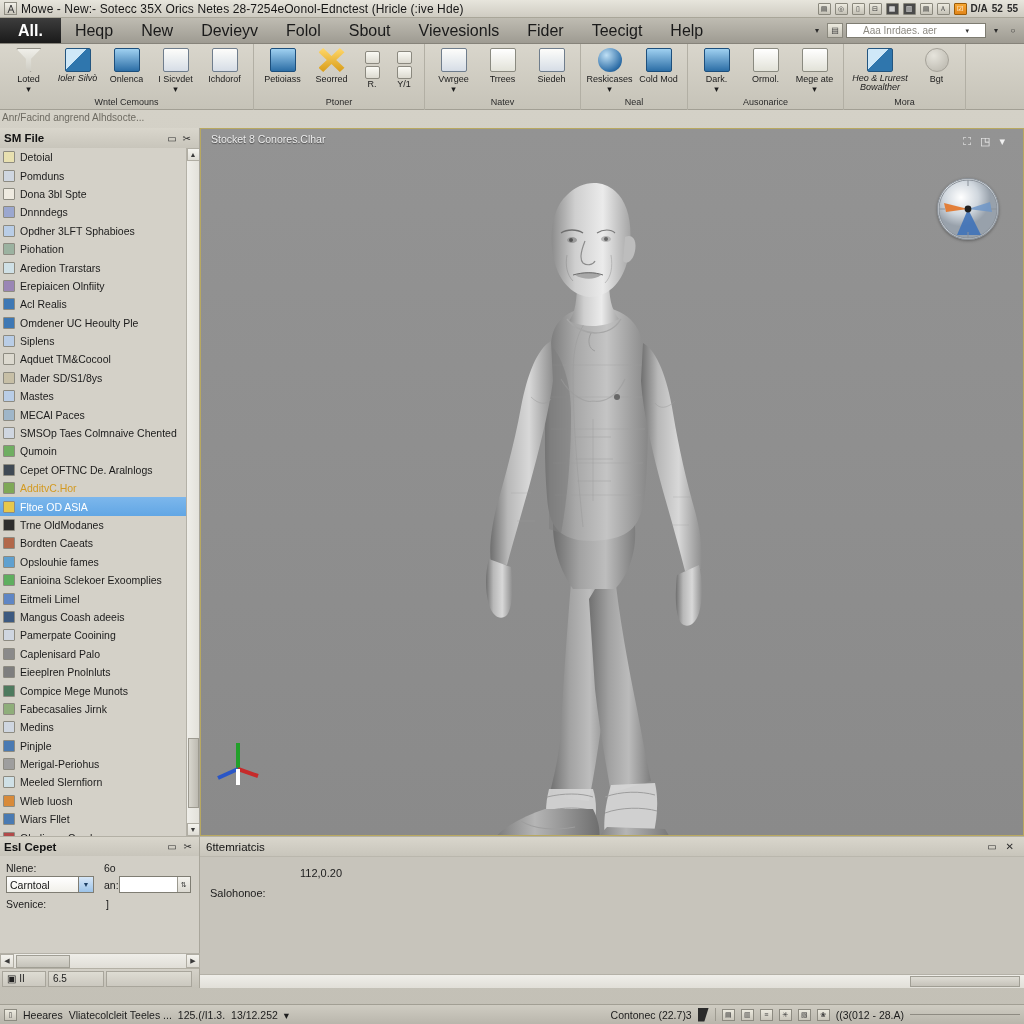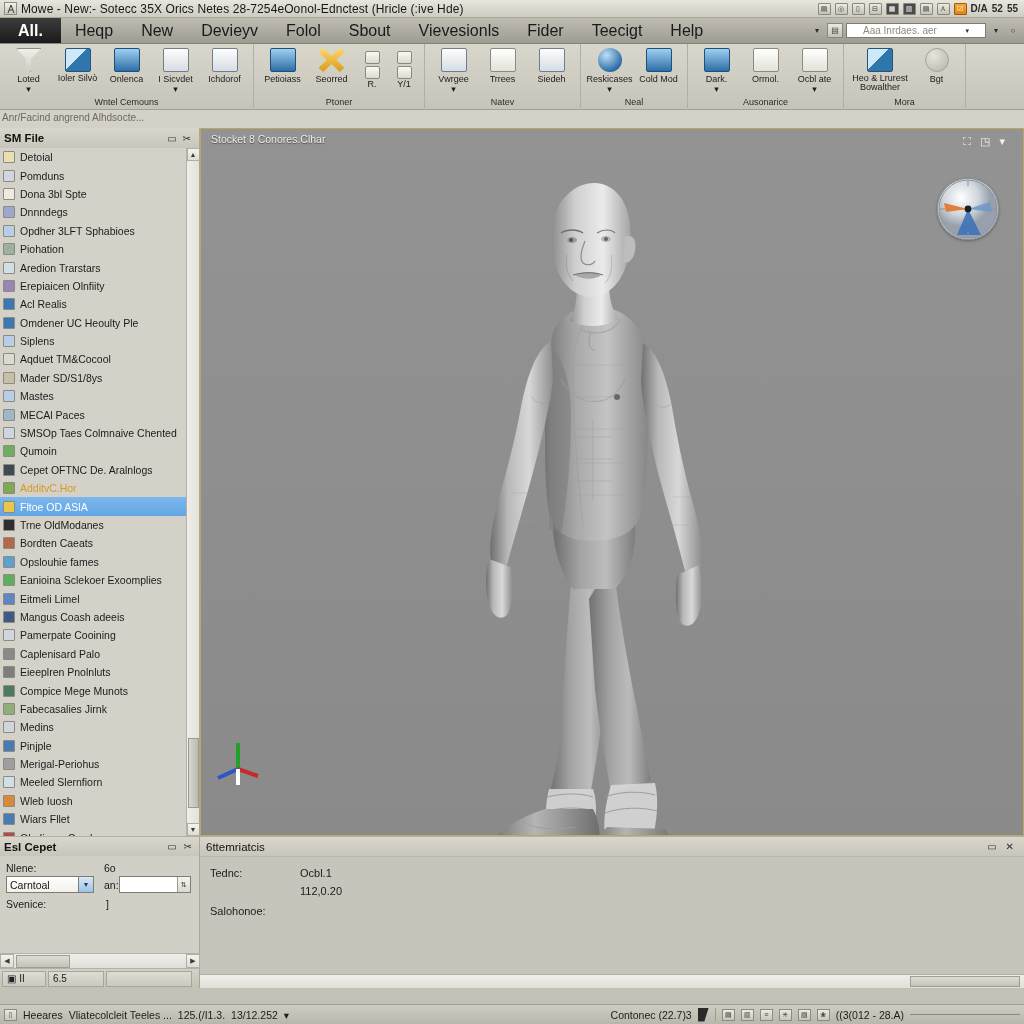--- a/index.html
+++ b/index.html
@@ -54,21 +54,21 @@
     border-right:1px solid #b2afa4; padding:0 5px; position:relative; }
   .rgroup:last-child{ border-right:none; }
   .rg-items{ display:flex; align-items:flex-start; height:50px; gap:2px; }
   .rbtn{ width:47px; display:flex; flex-direction:column; align-items:center;
     padding-top:3px; cursor:default; }
   .rbtn.sm{ width:30px; }
   .ricon{ width:28px;height:26px; display:flex;align-items:center;justify-content:center;
     margin-bottom:1px; }
   .rlabel{ font-size:9px; line-height:10px; text-align:center; color:#1c1c1c;
     max-width:47px; overflow:hidden; }
-  .rlabel.two{ line-height:9px; }
+  .rlabel.two{ line-height:9px;font-style:italic; }
   .rg-title{ font-size:9px; color:#2a2a2a; text-align:center; width:100%;
     position:absolute; bottom:3px; left:0; }
   .rmini{ display:flex; flex-direction:column; gap:2px; padding-top:4px; }
   .rmini .mrow{ display:flex; gap:4px; }
 
   
   .gi{ width:26px;height:24px;border-radius:2px; display:block; }
   .gi.blueorb{ width:24px;height:24px;border-radius:50%;
     background:radial-gradient(circle at 35% 30%,#bfe0f5,#2f6fa8 70%,#17436b); }
   .gi.blue{ background:linear-gradient(#9fd0f0,#2c6ea6); border:1px solid #1d4f7c;}
@@ -386,21 +386,21 @@
         <div class="rbtn">
           <span class="ricon">
               <span class="gi doc"></span>
             </span>
           <span class="rlabel">Ormol.</span>
         </div>
         <div class="rbtn">
           <span class="ricon">
               <span class="gi doc"></span>
             </span>
-          <span class="rlabel">Ocbl ate</span>
+          <span class="rlabel">Mege ate</span>
           <span class="rlabel">▾</span>
         </div>
       </div>
       <div class="rg-title">Ausonarice</div>
     </div>
 
     <div class="rgroup">
       <div class="rg-items">
         <div class="rbtn" style="width:62px">
           <span class="ricon">
@@ -778,24 +778,20 @@
   <div class="brpanel">
     <div class="brp-head">
       <span class="brp-title">6ttemriatcis</span>
       <span class="brp-ic">
         <span>▭</span>
         <span>✕</span>
       </span>
     </div>
     <div class="brp-body">
       <div class="kv">
-        <span class="k">Tednc:</span>
-        <span class="v">Ocbl.1</span>
-      </div>
-      <div class="kv">
         <span class="k"></span>
         <span class="v">112,0.20</span>
       </div>
       <div class="kv" style="margin-top:8px">
         <span class="k">Salohonoe:</span>
         <span class="v"></span>
       </div>
       <div class="brp-scroll">
         <div class="brp-sthumb"></div>
       </div>

